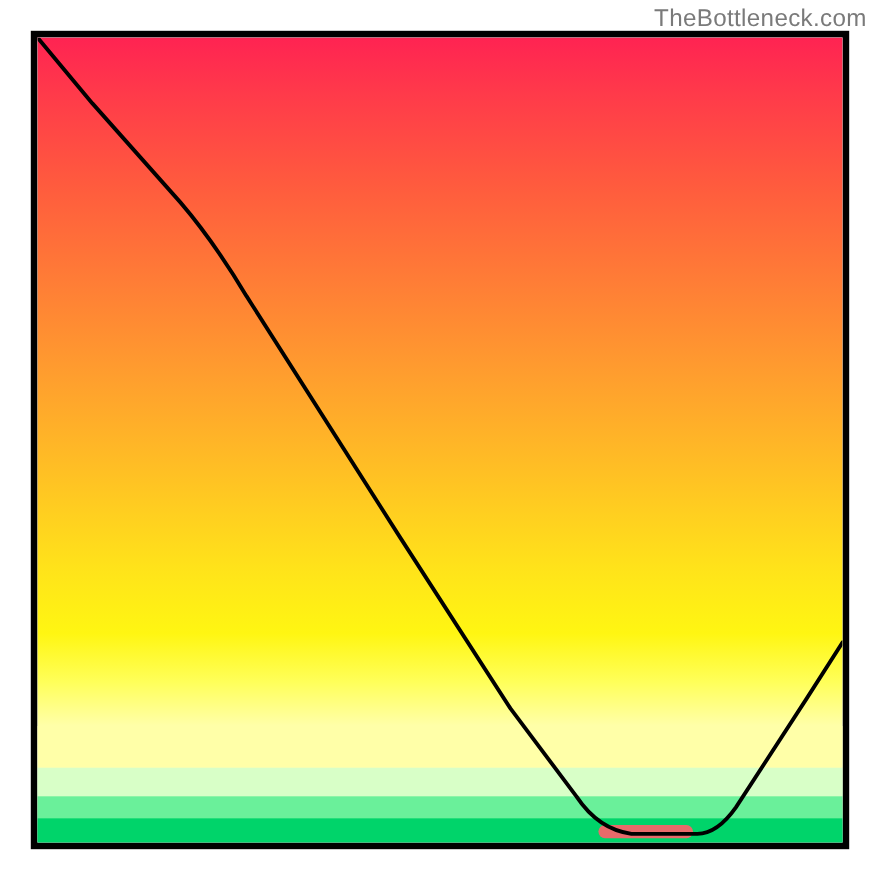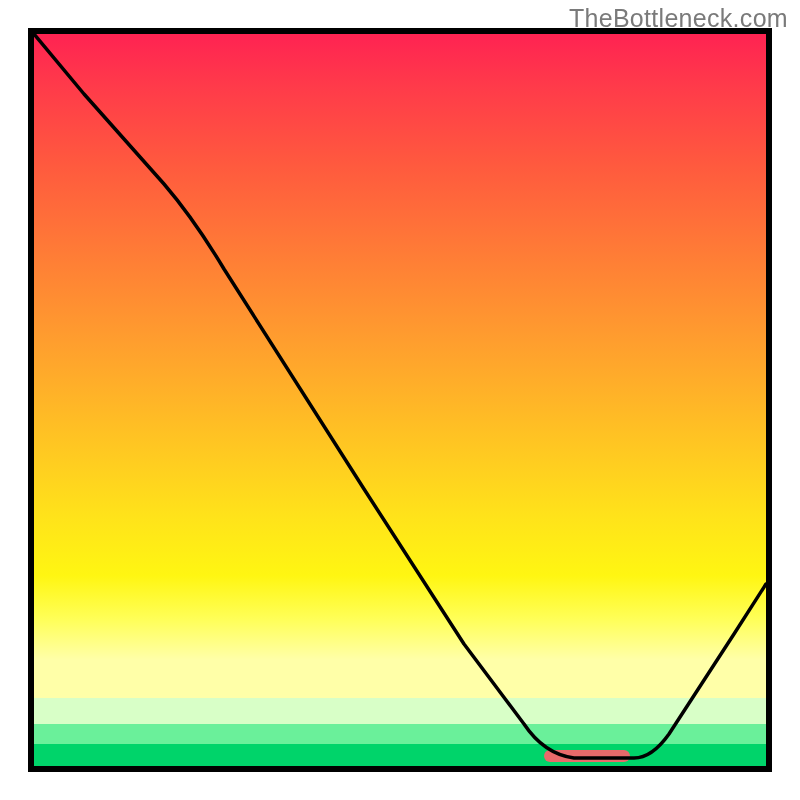--- a/index.html
+++ b/index.html
@@ -3,21 +3,21 @@
 <meta charset="utf-8">
 <style>
   * { margin: 0; padding: 0; box-sizing: border-box; }
   html, body { width: 800px; height: 800px; overflow: hidden; }
   body { background: #ffffff; font-family: Arial, Helvetica, sans-serif; }
 
   .attribution {
     position: absolute;
     top: 4px;
     right: 12px;
-    font-size: 25px;
+    font-size: 22px;
     font-weight: 400;
     color: #7a7a7a;
     letter-spacing: 0.3px;
   }
 
   .plot-frame {
     position: absolute;
     left: 28px;
     top: 28px;
     width: 744px;

